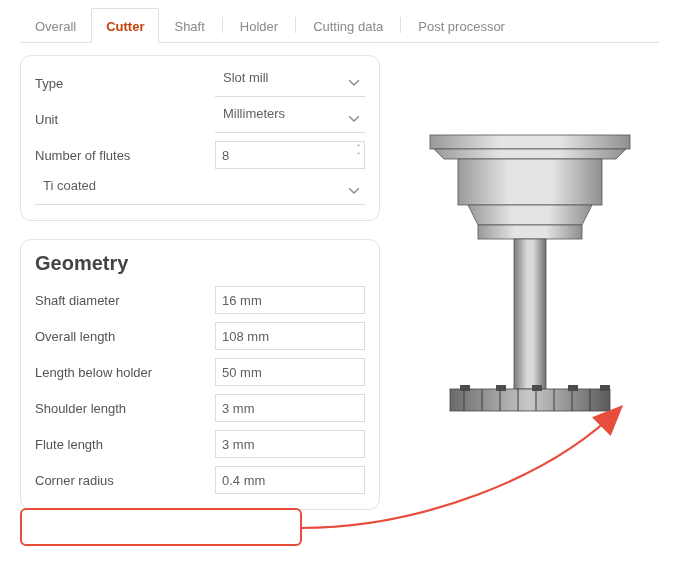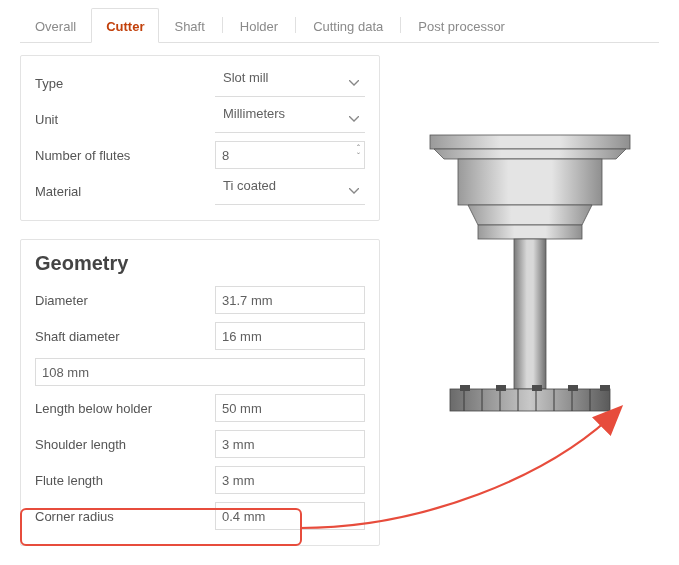--- a/index.html
+++ b/index.html
@@ -8,21 +8,21 @@
   
   .tabs { display:flex; align-items:stretch; border-bottom:1px solid #e0e0e0; margin-top:8px; }
   .tab { padding:10px 14px 8px; color:#8a8a8a; cursor:pointer; border:1px solid transparent; border-bottom:none; margin-bottom:-1px; background:transparent; }
   .tab.active { color:#c2410c; font-weight:600; border:1px solid #e0e0e0; border-bottom:1px solid #fff; background:#fff; border-radius:2px 2px 0 0; }
   .tab-sep { width:1px; align-self:center; height:16px; background:#e0e0e0; margin:0 2px; }
 
   .columns { display:flex; margin-top:12px; }
   .leftcol { width:360px; flex:0 0 auto; }
   .rightcol { flex:1; position:relative; }
 
-  .panel { border:1px solid #e3e3e3; border-radius:2px; padding:12px 14px 14px; margin-bottom:18px; }
+  .panel { border:1px solid #e3e3e3; border-radius:11px; padding:12px 14px 14px; margin-bottom:18px; }
   .panel h3 { margin:0 0 10px 0; font-size:20px; font-weight:600; color:#444; }
 
   .row { display:flex; align-items:center; min-height:30px; margin-bottom:6px; }
   .row .lbl { flex:0 0 180px; color:#555; }
   .row .fld { flex:1; }
 
   .select { position:relative; height:26px; display:flex; align-items:flex-start; padding:0 8px; color:#606060; border-bottom:1px solid #dcdcdc; }
   .select .caret { position:absolute; right:6px; top:50%; transform:translateY(-50%); pointer-events:none; }
   .select .caret svg { width:10px; height:6px; display:block; }
 
@@ -103,56 +103,48 @@
               <span>8</span>
               <span class="spinbtns">
                 <span>ˆ</span>
                 <span>ˇ</span>
               </span>
             </div>
           </div>
         </div>
 
         <div class="row" style="margin-bottom:0">
-          <div class="lbl">Material</div>
           <div class="fld">
             <div class="select">
               <span>Ti coated</span>
               <span class="caret">
                 <svg viewBox="0 0 10 6">
                     <path d="M0 0 L5 5 L10 0" fill="none" stroke="#888" stroke-width="1.3"></path>
                   </svg>
               </span>
             </div>
           </div>
         </div>
       </div>
 
       <div class="panel" id="geom-panel">
         <h3>Geometry</h3>
 
-        <div class="row">
-          <div class="lbl">Diameter</div>
-          <div class="fld">
-              <div class="textin">
-                <span>31.7 mm</span>
-              </div>
-            </div>
-        </div>
 
         <div class="row">
           <div class="lbl">Shaft diameter</div>
           <div class="fld">
               <div class="textin">
                 <span>16 mm</span>
               </div>
             </div>
         </div>
 
         <div class="row">
+          <div class="lbl">Overall length</div>
           <div class="fld">
               <div class="textin">
                 <span>108 mm</span>
               </div>
             </div>
         </div>
 
         <div class="row">
           <div class="lbl">Length below holder</div>
           <div class="fld">

